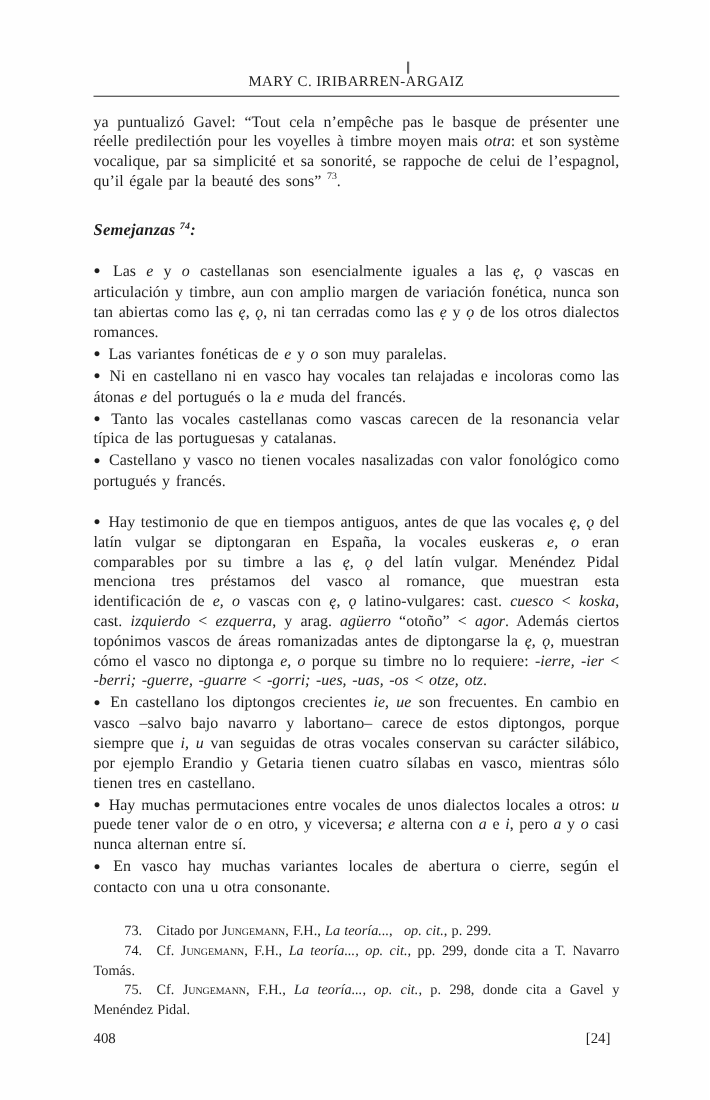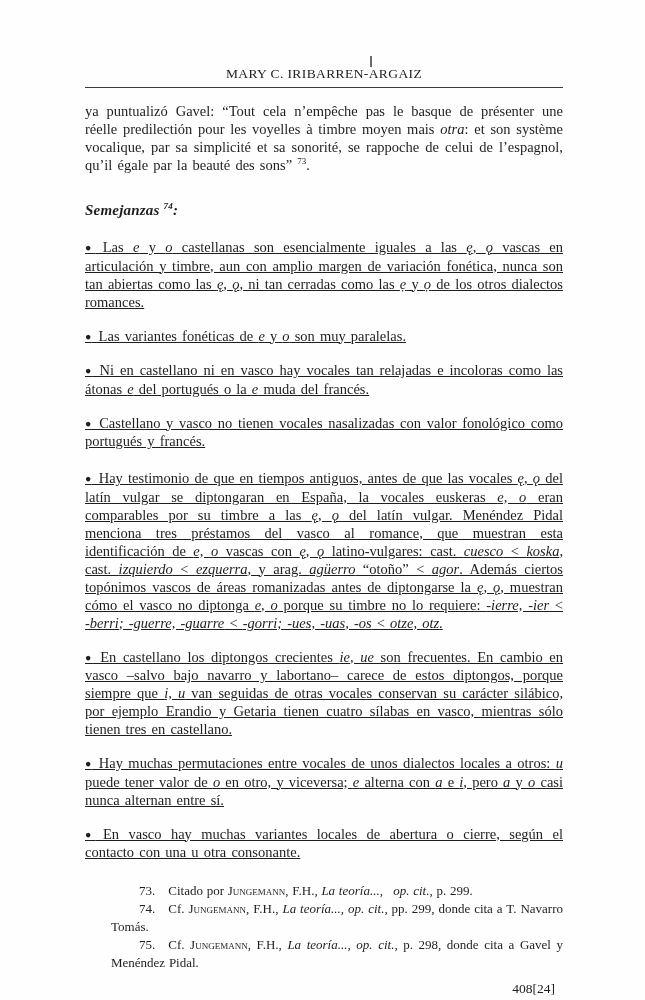--- a/index.html
+++ b/index.html
@@ -55,42 +55,40 @@
     line-height: 0;
     vertical-align: super;
     margin-top: 24px;
   }
   .bullet-list { margin-top: 19px; }
   .bullet-item {
     font-size: 14.5px;
     line-height: 18px;
     text-align: justify;
     word-spacing: 1.5px;
-    margin-top: 16px;
-    text-decoration: underline;
+    margin-top: 2px;
   }
   .bullet-item .dot {
     font-size: 10.5px;
     vertical-align: 1.5px;
   }
   .footnotes {
     margin-top: 21px;
     font-size: 13px;
     line-height: 18px;
-    margin-left: 26px;
   }
   .footnote {
     text-indent: 28px;
     text-align: justify;
     word-spacing: 0.5px;
   }
   .sc { font-variant: small-caps; }
   .page-footer {
     display: flex;
-    justify-content: flex-end;
+    justify-content: space-between;
     margin-top: 9px;
     font-size: 13.5px;
   }
   .page-footer .right { padding-right: 8px; }
 </style>
 </head>
 <body>
 
 <div class="page">
 
@@ -102,20 +100,21 @@
   </header>
 
   <p class="para">ya puntualizó Gavel: “Tout cela n’empêche pas le basque de présenter une réelle predilectión pour les voyelles à timbre moyen mais <i>otra</i>: et son système vocalique, par sa simplicité et sa sonorité, se rappoche de celui de l’espagnol, qu’il égale par la beauté des sons” <sup>73</sup>.</p>
 
   <h2 class="section-heading">Semejanzas <sup>74</sup>:</h2>
 
   <div class="bullet-list">
       <div class="bullet-item"><span class="dot">●</span> Las <i>e</i> y <i>o</i> castellanas son esencialmente iguales a las <i>ę</i>, <i>ǫ</i> vascas en articulación y timbre, aun con amplio margen de variación fonética, nunca son tan abiertas como las <i>ę</i>, <i>ǫ</i>, ni tan cerradas como las <i>ẹ</i> y <i>ọ</i> de los otros dialectos romances.</div>
       <div class="bullet-item"><span class="dot">●</span> Las variantes fonéticas de <i>e</i> y <i>o</i> son muy paralelas.</div>
       <div class="bullet-item"><span class="dot">●</span> Ni en castellano ni en vasco hay vocales tan relajadas e incoloras como las átonas <i>e</i> del portugués o la <i>e</i> muda del francés.</div>
+      <div class="bullet-item"><span class="dot">●</span> Tanto las vocales castellanas como vascas carecen de la resonancia velar típica de las portuguesas y catalanas.</div>
       <div class="bullet-item"><span class="dot">●</span> Castellano y vasco no tienen vocales nasalizadas con valor fonológico como portugués y francés.</div>
     </div>
 
 
   <div class="bullet-list">
       <div class="bullet-item"><span class="dot">●</span> Hay testimonio de que en tiempos antiguos, antes de que las vocales <i>ę</i>, <i>ǫ</i> del latín vulgar se diptongaran en España, la vocales euskeras <i>e, o</i> eran comparables por su timbre a las <i>ę</i>, <i>ǫ</i> del latín vulgar. Menéndez Pidal menciona tres préstamos del vasco al romance, que muestran esta identificación de <i>e, o</i> vascas con <i>ę</i>, <i>ǫ</i> latino-vulgares: cast. <i>cuesco</i> &lt; <i>koska</i>, cast. <i>izquierdo</i> &lt; <i>ezquerra</i>, y arag. <i>agüerro</i> “otoño” &lt; <i>agor</i>. Además ciertos topónimos vascos de áreas romanizadas antes de diptongarse la <i>ę</i>, <i>ǫ</i>, muestran cómo el vasco no diptonga <i>e, o</i> porque su timbre no lo requiere: <i>-ierre, -ier</i> &lt; <i>-berri; -guerre, -guarre</i> &lt; <i>-gorri; -ues, -uas, -os</i> &lt; <i>otze, otz</i>.</div>
       <div class="bullet-item"><span class="dot">●</span> En castellano los diptongos crecientes <i>ie, ue</i> son frecuentes. En cambio en vasco –salvo bajo navarro y labortano– carece de estos diptongos, porque siempre que <i>i, u</i> van seguidas de otras vocales conservan su carácter silábico, por ejemplo Erandio y Getaria tienen cuatro sílabas en vasco, mientras sólo tienen tres en castellano.</div>
       <div class="bullet-item"><span class="dot">●</span> Hay muchas permutaciones entre vocales de unos dialectos locales a otros: <i>u</i> puede tener valor de <i>o</i> en otro, y viceversa; <i>e</i> alterna con <i>a</i> e <i>i</i>, pero <i>a</i> y <i>o</i> casi nunca alternan entre sí.</div>
       <div class="bullet-item"><span class="dot">●</span> En vasco hay muchas variantes locales de abertura o cierre, según el contacto con una u otra consonante.</div>
     </div>

